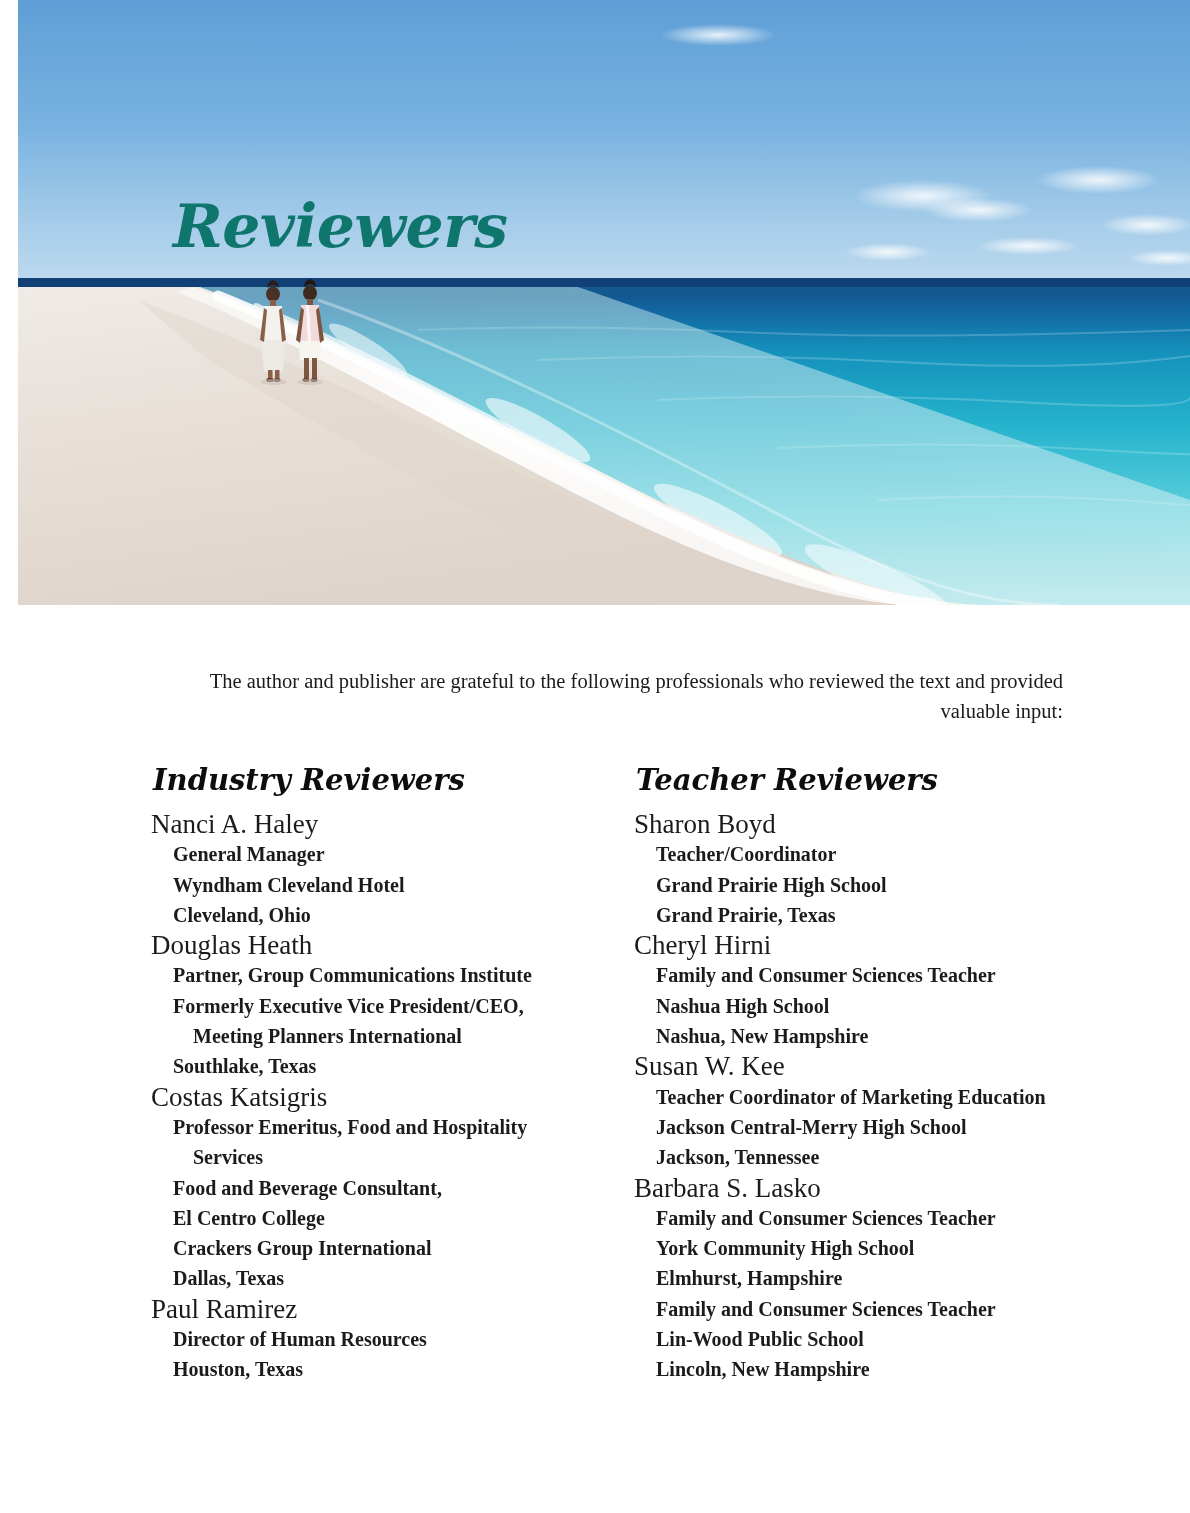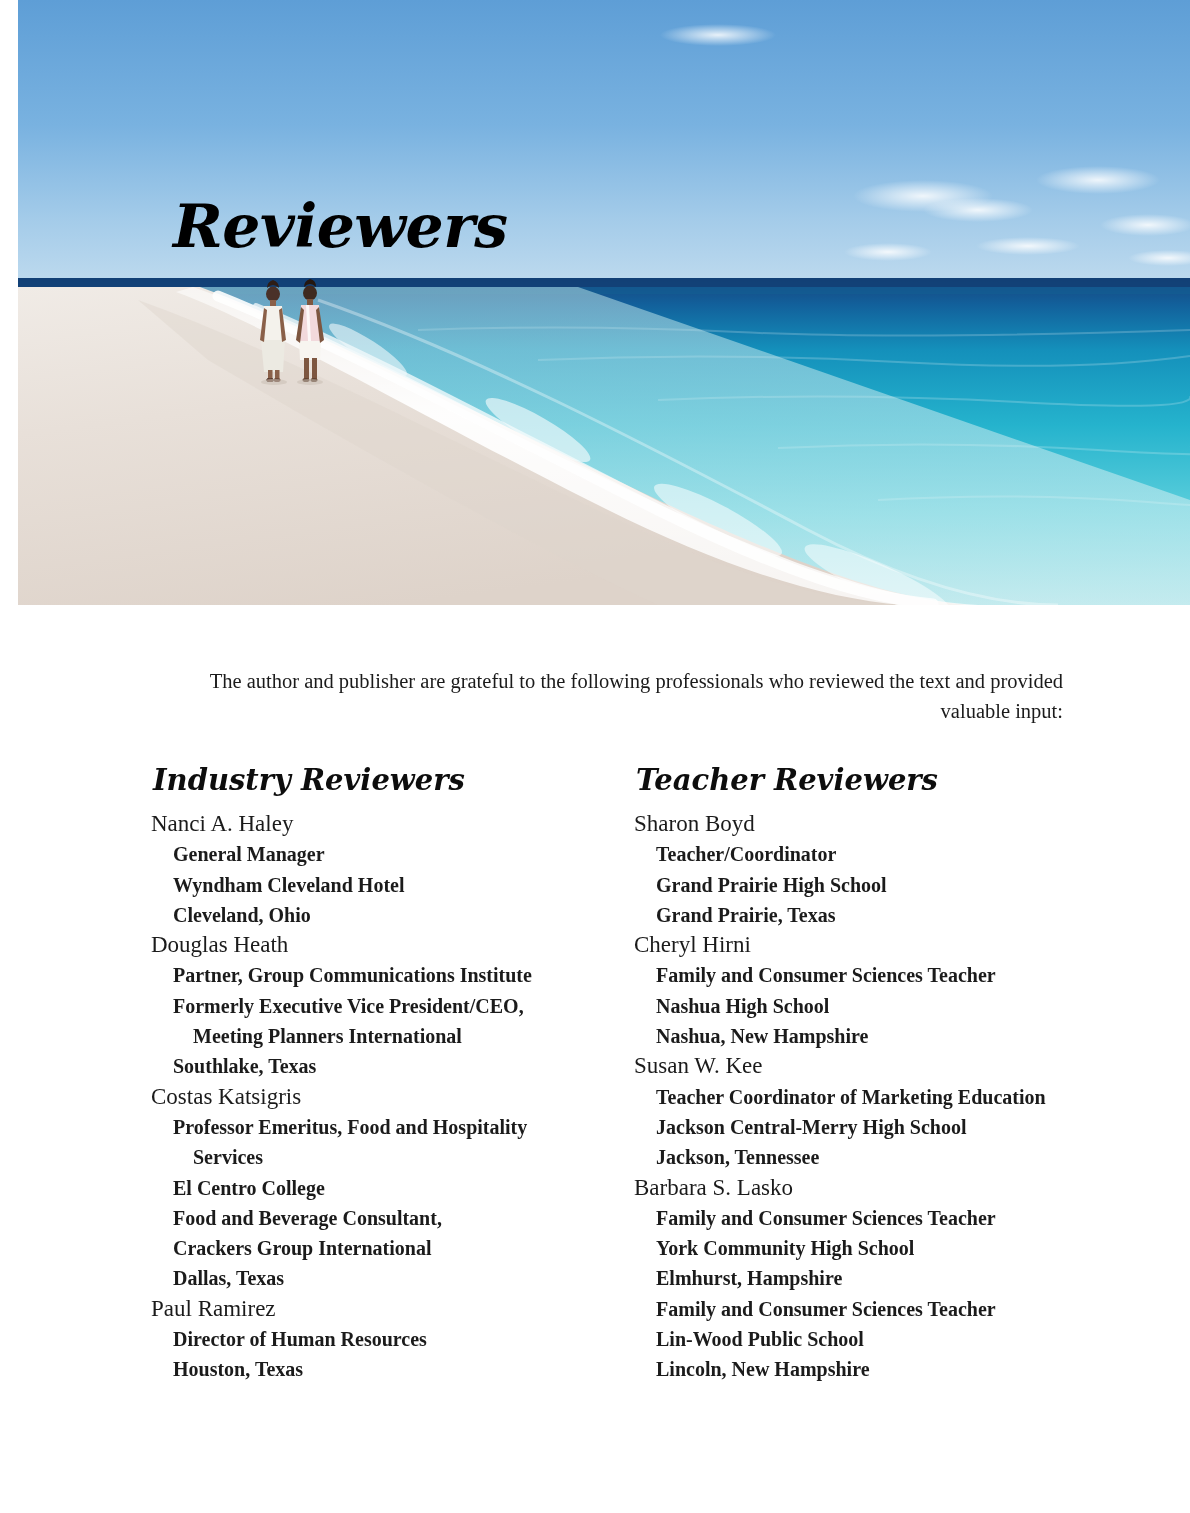--- a/index.html
+++ b/index.html
@@ -29,21 +29,21 @@
 
   .hero-title {
     position: absolute;
     left: 155px;
     top: 196px;
     font-family: "DejaVu Serif", "Liberation Serif", serif;
     font-style: italic;
     font-weight: bold;
     font-size: 60px;
     line-height: 1;
-    color: #000000;
+    color: #0f766e;
     letter-spacing: -0.5px;
     white-space: nowrap;
   }
 
   
   .intro {
     position: absolute;
     left: 151px;
     top: 645px;
     width: 912px;
@@ -73,21 +73,21 @@
     font-weight: bold;
     font-size: 29px;
     line-height: 34px;
     margin: 0 0 12px 2px;
     color: #0d0d0d;
     white-space: nowrap;
   }
 
   .entry { margin: 0; }
   .person {
-    font-size: 23px;
+    font-size: 27px;
     line-height: 30.3px;
     margin: 0;
   }
   .detail {
     font-size: 20px;
     line-height: 30.3px;
     margin: 0;
     padding-left: 22px;
     font-weight: bold;
   }
@@ -239,22 +239,22 @@
           <div class="person">Douglas Heath</div>
           <div class="detail">Partner, Group Communications Institute</div>
           <div class="detail">Formerly Executive Vice President/CEO,</div>
           <div class="detail cont">Meeting Planners International</div>
           <div class="detail">Southlake, Texas</div>
         </div>
         <div class="entry">
           <div class="person">Costas Katsigris</div>
           <div class="detail">Professor Emeritus, Food and Hospitality</div>
           <div class="detail cont">Services</div>
+          <div class="detail">Food and Beverage Consultant,</div>
           <div class="detail">El Centro College</div>
-          <div class="detail">Food and Beverage Consultant,</div>
           <div class="detail">Crackers Group International</div>
           <div class="detail">Dallas, Texas</div>
         </div>
         <div class="entry">
           <div class="person">Paul Ramirez</div>
           <div class="detail">Director of Human Resources</div>
           <div class="detail">Houston, Texas</div>
         </div>
       </div>
   </div>

